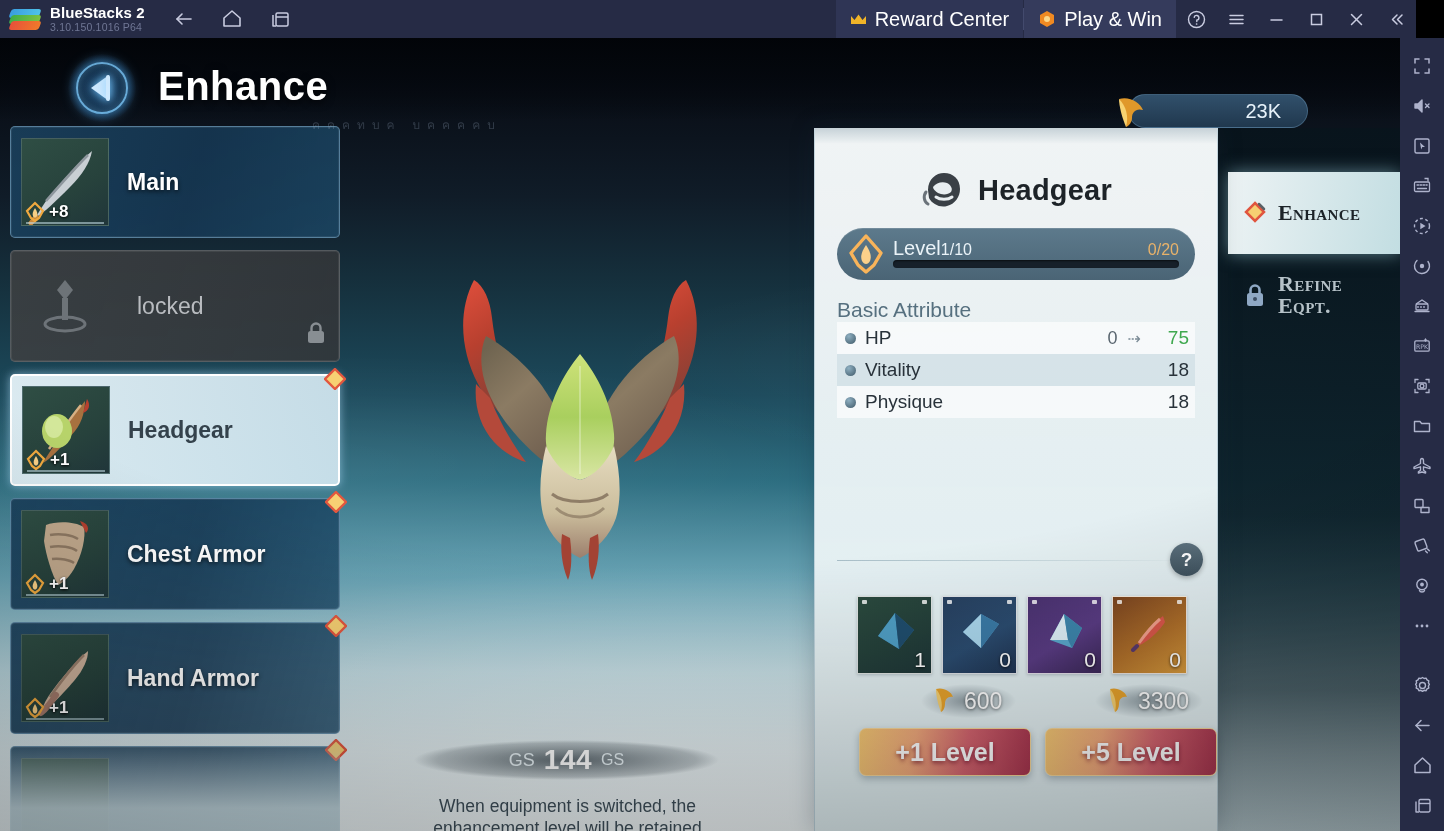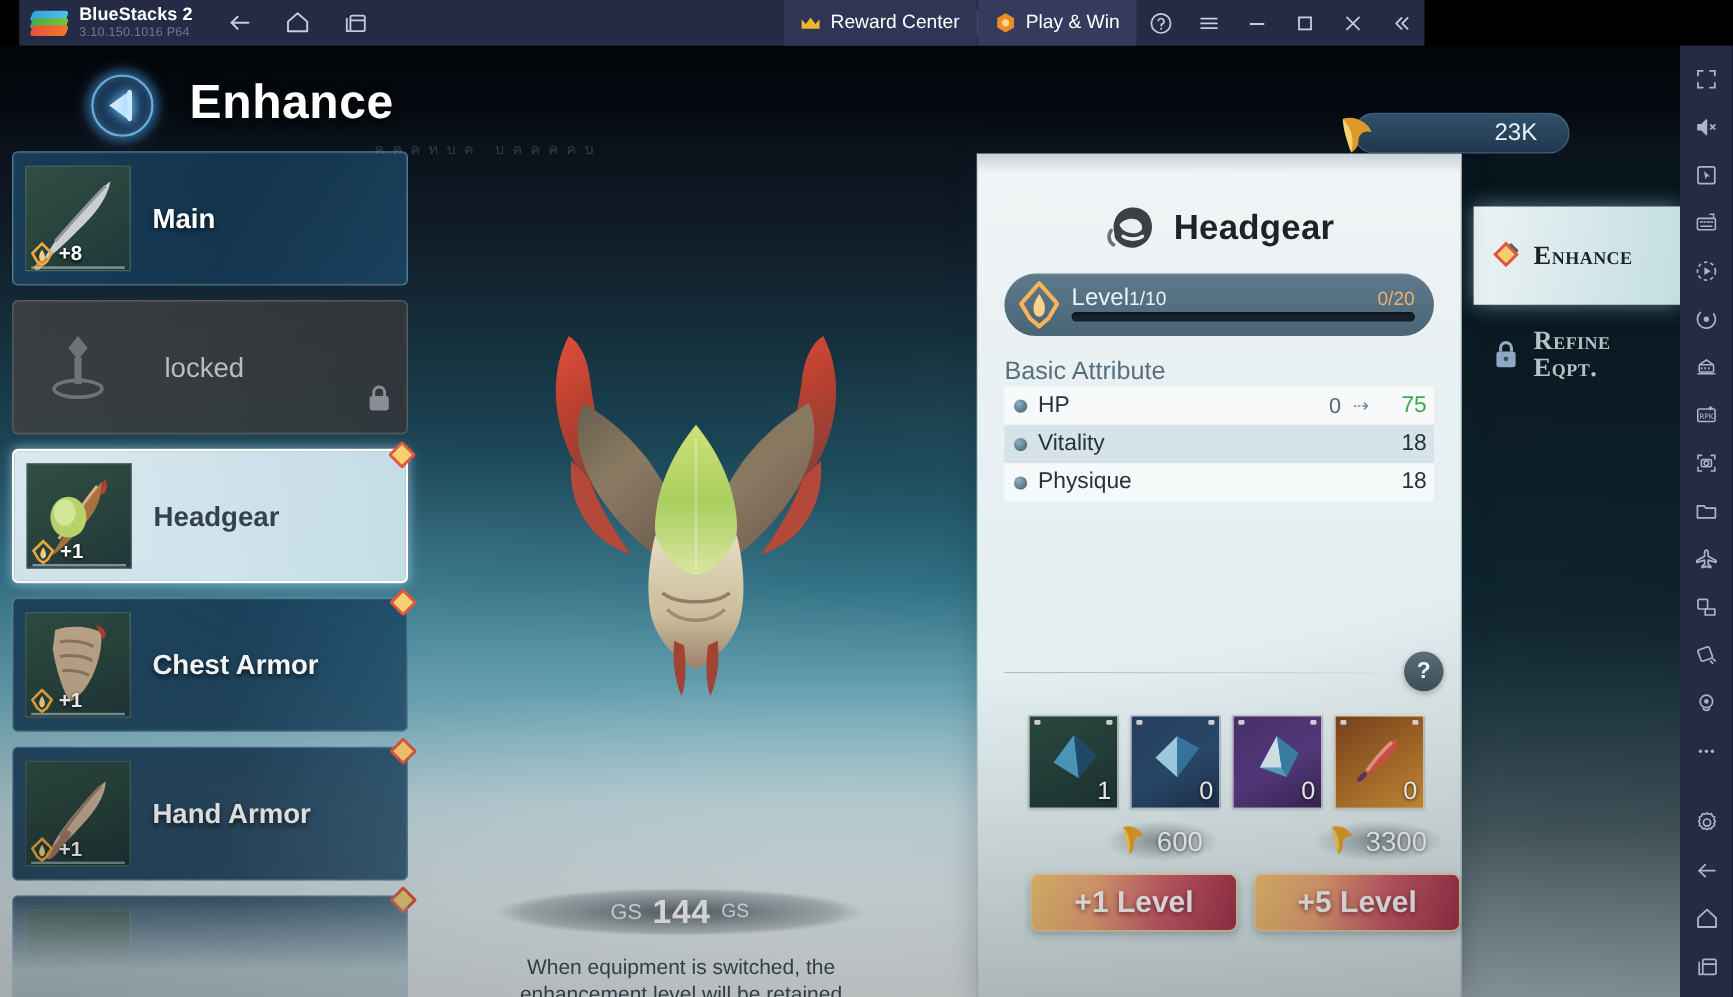--- a/index.html
+++ b/index.html
@@ -6,41 +6,41 @@
   html, body {
     width: 1444px; height: 831px;
     overflow: hidden;
     font-family: "Liberation Sans", sans-serif;
     background: #000;
   }
   #root { position: relative; width: 1444px; height: 831px; overflow: hidden; }
 
   
   .bs-titlebar {
-    position: absolute; top: 0; left: 16px; width: 1171px; height: 38px;
+    position: absolute; top: 0; left: 0; width: 1416px; height: 38px;
     background: #262b45;
     display: flex; align-items: center;
     z-index: 50;
   }
   .bs-logo {
     width: 30px; height: 26px; margin-left: 10px; position: relative; flex: none;
   }
   .bs-logo .sl { position: absolute; left: 0; width: 30px; height: 9px; border-radius: 3px; transform: skewX(-20deg); }
   .bs-logo .sl1 { top: 15px; background: linear-gradient(90deg,#e8503a,#f07a2a); }
   .bs-logo .sl2 { top: 9px; background: linear-gradient(90deg,#3fae4a,#7ec242); }
   .bs-logo .sl3 { top: 3px; background: linear-gradient(90deg,#3a9de0,#4fc3e8); }
   .bs-title-wrap { margin-left: 10px; line-height: 1.05; flex: none; }
   .bs-title { color: #fff; font-size: 15px; font-weight: bold; letter-spacing: .1px; }
   .bs-ver { color: #6f7694; font-size: 10.5px; margin-top: 1px; letter-spacing: .2px; }
   .bs-navgroup { display: flex; align-items: center; gap: 26px; margin-left: 28px; flex: none; }
   .bs-navgroup .ic { width: 22px; height: 22px; color: #c9cce0; display: block; }
   .bs-spacer { flex: 1 1 auto; }
   .bs-chip {
     display: flex; align-items: center; gap: 8px; height: 38px; padding: 0 14px;
-    color: #fff; font-size: 16px; white-space: nowrap;
+    color: #fff; font-size: 20px; white-space: nowrap;
   }
   .bs-chip.reward { background: #303css; }
   .bs-chip.reward { background: #2f3555; }
   .bs-chip.play { background: #353b5c; }
   .bs-sep { width: 1px; height: 22px; background: #434a6d; }
   .crown { width: 17px; height: 13px; position: relative; flex: none; }
   .crown svg { display:block; }
   .hexbadge { width: 18px; height: 18px; flex: none; }
   .bs-wingroup { display: flex; align-items: center; gap: 0; }
   .bs-wbtn {

